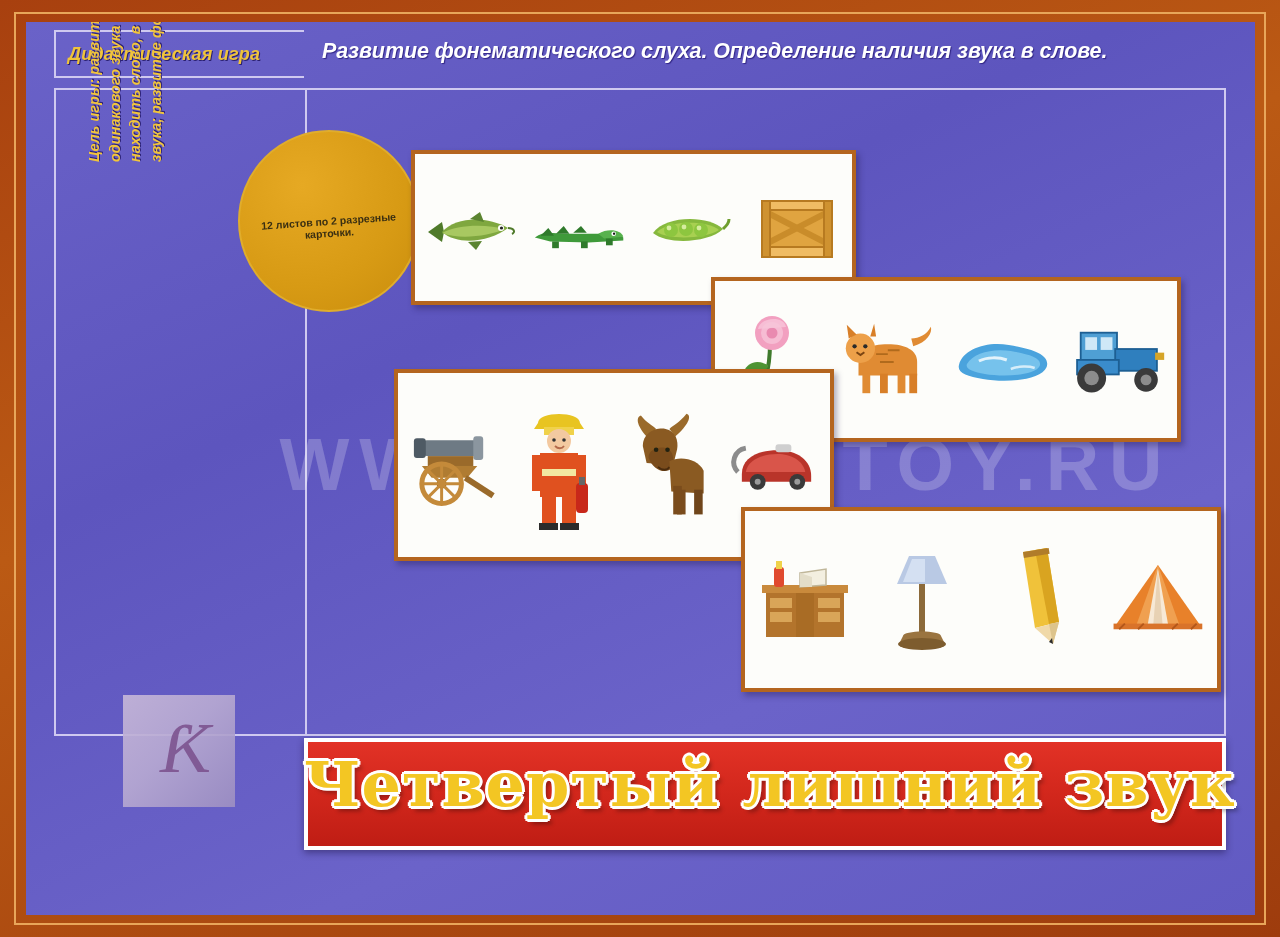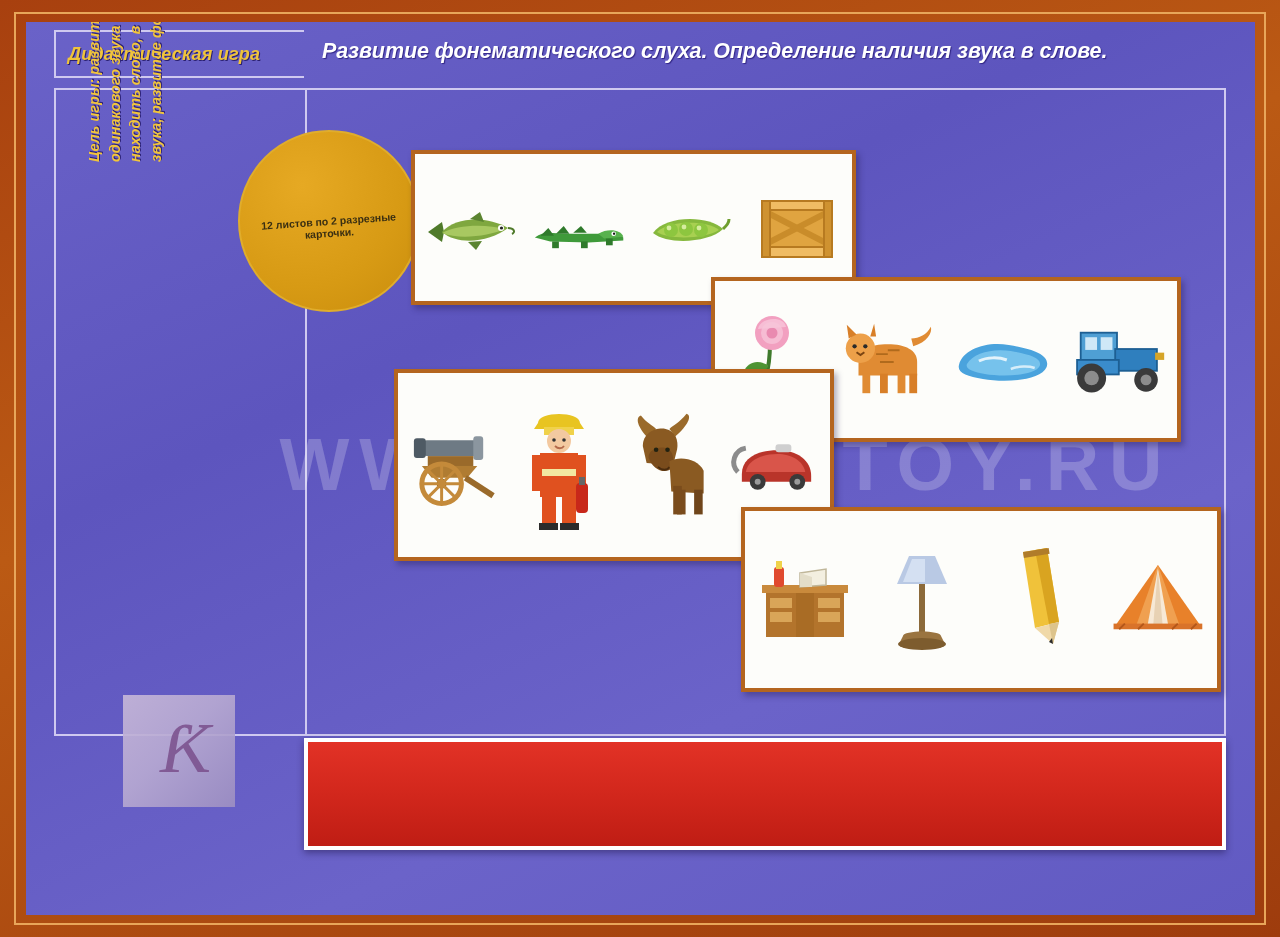--- a/index.html
+++ b/index.html
@@ -467,15 +467,16 @@
           <path d="M55 6 L78 70 L32 70 Z" fill="#f0a050"></path>
           <path d="M55 10 L66 70 L44 70 Z" fill="#f7e9d6"></path>
           <path d="M55 10 L60 70 L50 70 Z" fill="#e8d2b4"></path>
           <rect x="8" y="68" width="94" height="6" fill="#d9732a"></rect>
           <path d="M14 74 L20 68 M34 74 L40 68 M70 74 L76 68 M90 74 L96 68" stroke="#b3571a" stroke-width="2"></path>
         </svg>
       </div>
     </div>
 
     <div class="banner"></div>
+    <div class="banner-text">Четвертый лишний звук</div>
 
   </div>
 </div>
 
 </body></html>

